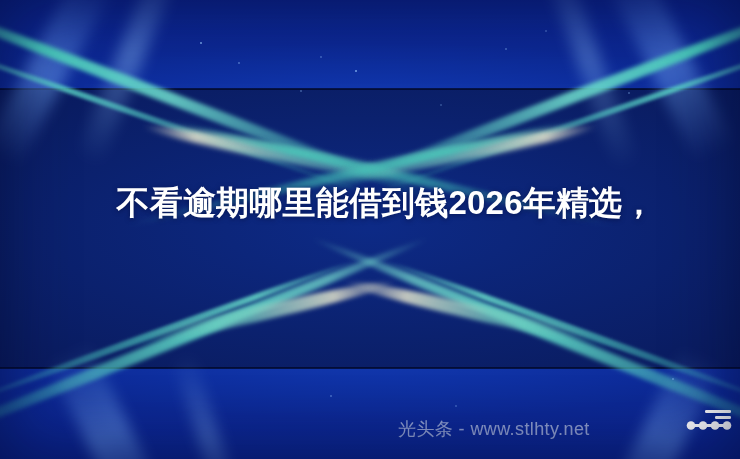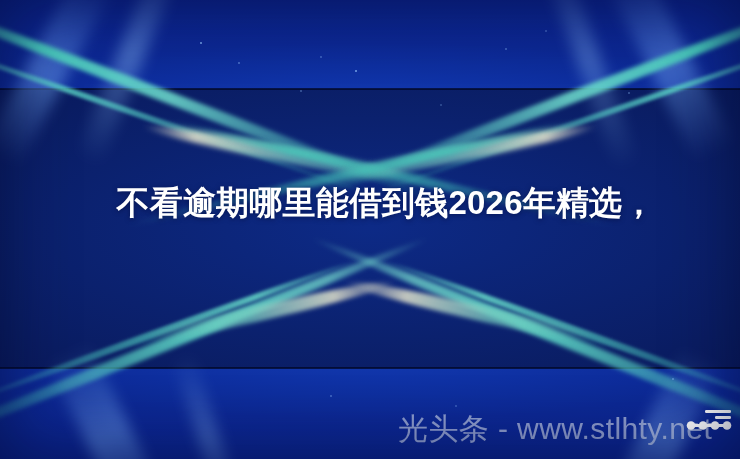--- a/index.html
+++ b/index.html
@@ -255,21 +255,21 @@
     left: 398px;
     top: 413px;
     height: 32px;
     display: flex;
     align-items: center;
     z-index: 7;
     pointer-events: none;
   }
   #watermark .wm-text {
     color: rgba(216, 224, 238, .62);
-    font-size: 30px;
+    font-size: 18px;
     font-weight: 400;
     letter-spacing: .4px;
     white-space: nowrap;
   }
   
   #wm-mark {
     position: absolute;
     left: 685px;
     top: 407px;
     width: 50px;

